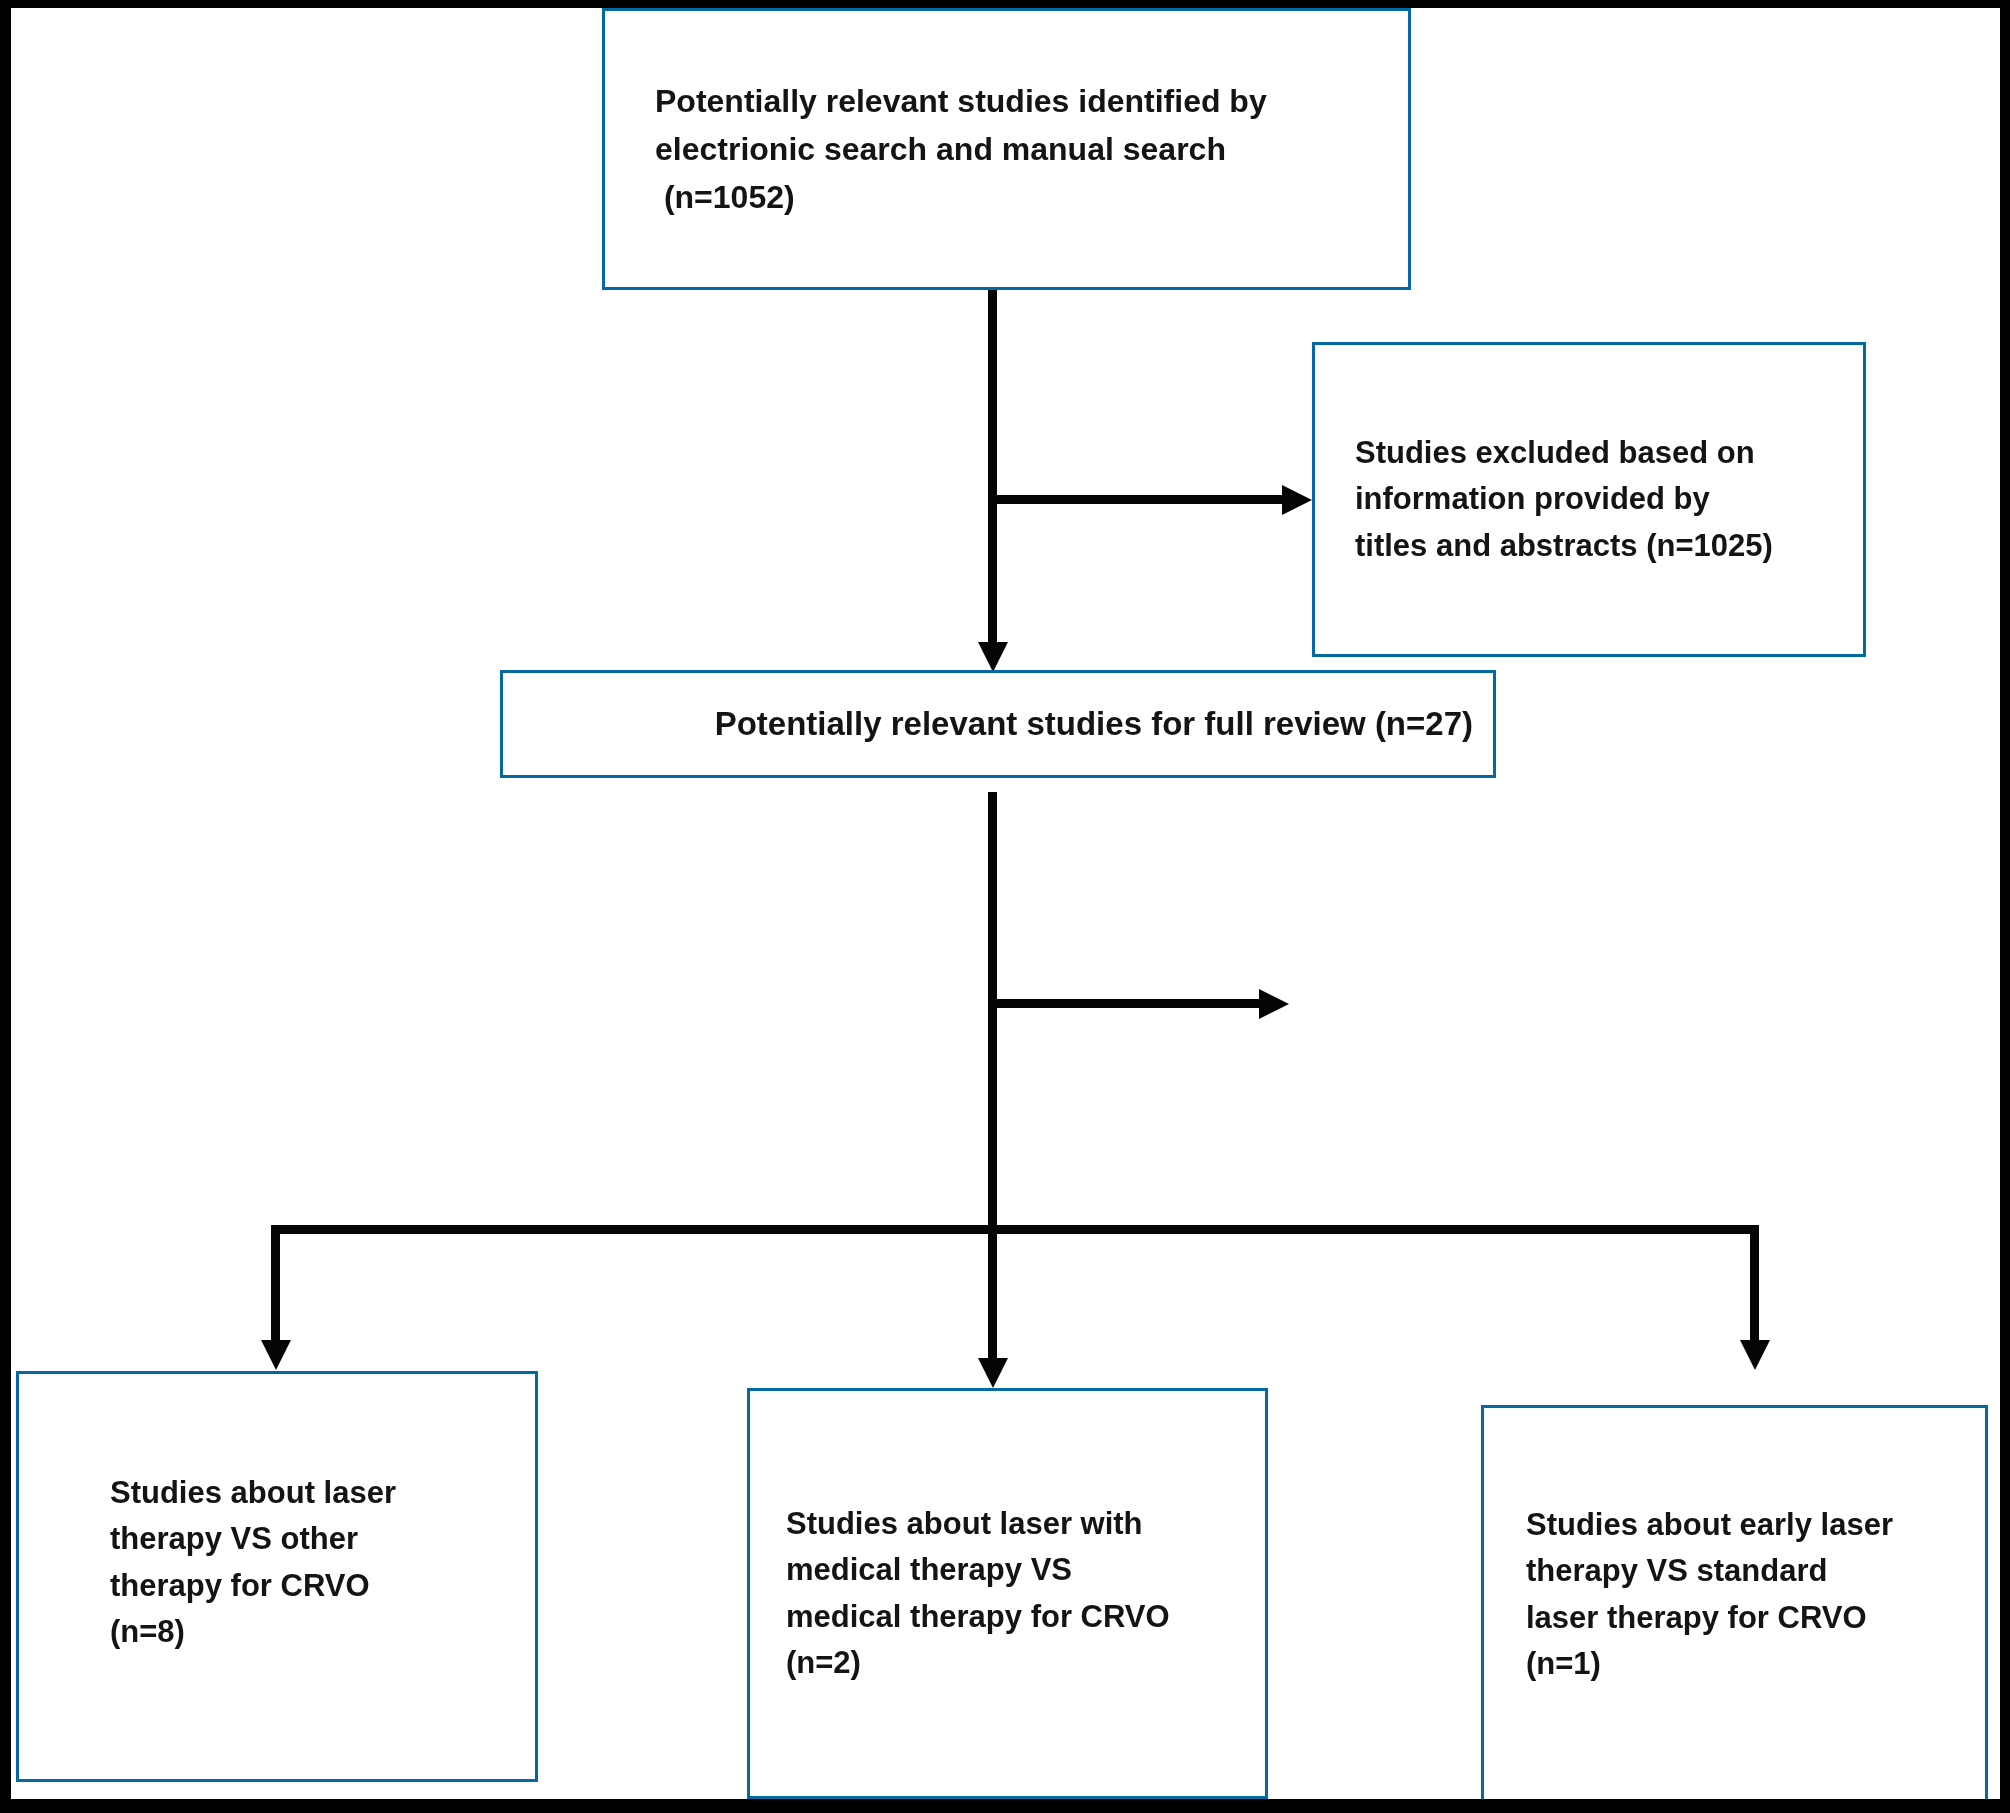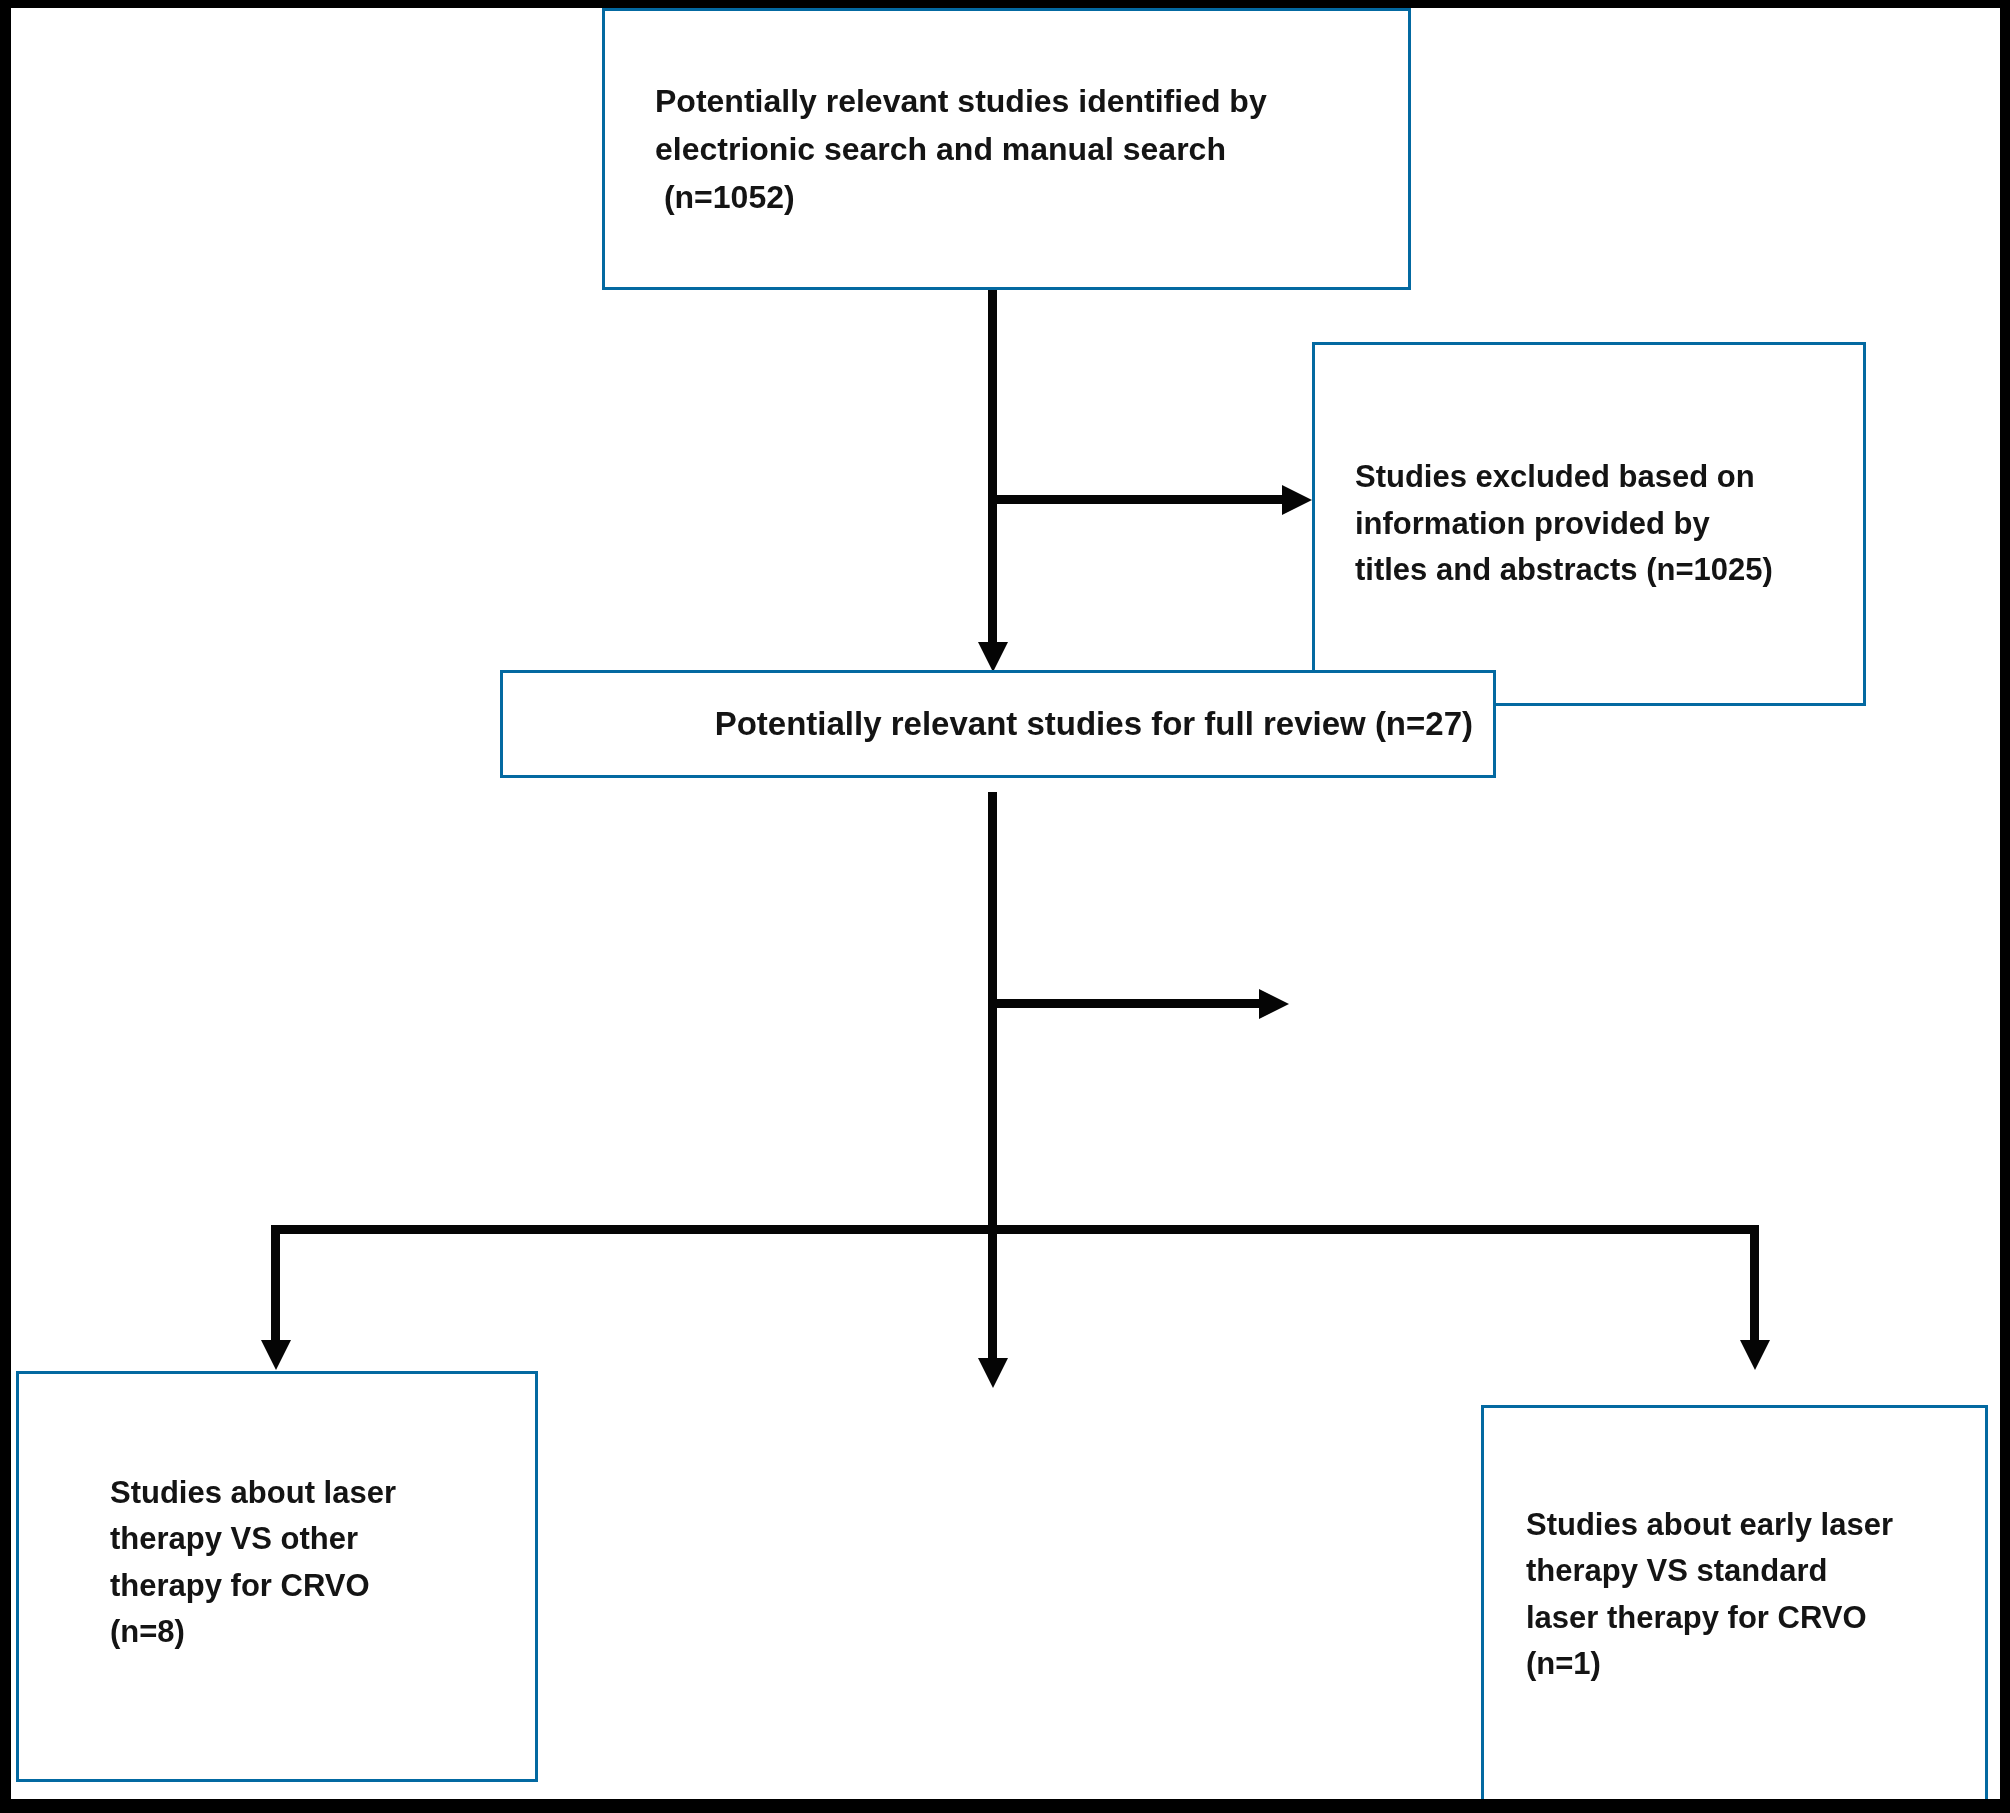--- a/index.html
+++ b/index.html
@@ -87,38 +87,44 @@
 
   <div class="vline" style="left:1750px; top:1225px; width:9px; height:118px;"></div>
   <div class="arrow-down" style="left:1740px; top:1340px;"></div>
 
   <div class="node" style="left:602px; top:8px; width:809px; height:282px; padding:12px 26px 12px 50px; font-size:32px;">
     <span class="txt">Potentially relevant studies identified by
 electrionic search and manual search
  (n=1052)</span>
   </div>
 
-  <div class="node" style="left:1312px; top:342px; width:554px; height:364px; padding:12px 18px 12px 40px;">
+  <div class="node" style="left:1312px; top:342px; width:554px; height:315px; padding:12px 18px 12px 40px;">
     <span class="txt">Studies excluded based on
 information provided by
 titles and abstracts (n=1025)</span>
   </div>
 
   <div class="node" style="left:500px; top:670px; width:996px; height:108px; padding:6px 20px; font-size:33px; justify-content:center; text-align:right;">
     <span class="txt">Potentially relevant studies for full review (n=27)</span>
   </div>
 
 
   <div class="node" style="left:16px; top:1371px; width:522px; height:411px; padding:12px 18px 40px 91px;">
     <span class="txt">Studies about laser
 therapy VS other
 therapy for CRVO
 (n=8)</span>
   </div>
 
+  <div class="node" style="left:747px; top:1388px; width:521px; height:411px; padding:12px 16px 12px 36px;">
+    <span class="txt">Studies about laser with
+medical therapy VS
+medical therapy for CRVO
+(n=2)</span>
+  </div>
 
   <div class="node" style="left:1481px; top:1371px; width:507px; height:411px; padding:8px 16px 40px 42px;margin-top:34px;">
     <span class="txt">Studies about early laser
 therapy VS standard
 laser therapy for CRVO
 (n=1)</span>
   </div>
 
   <div class="frame"></div>
 

